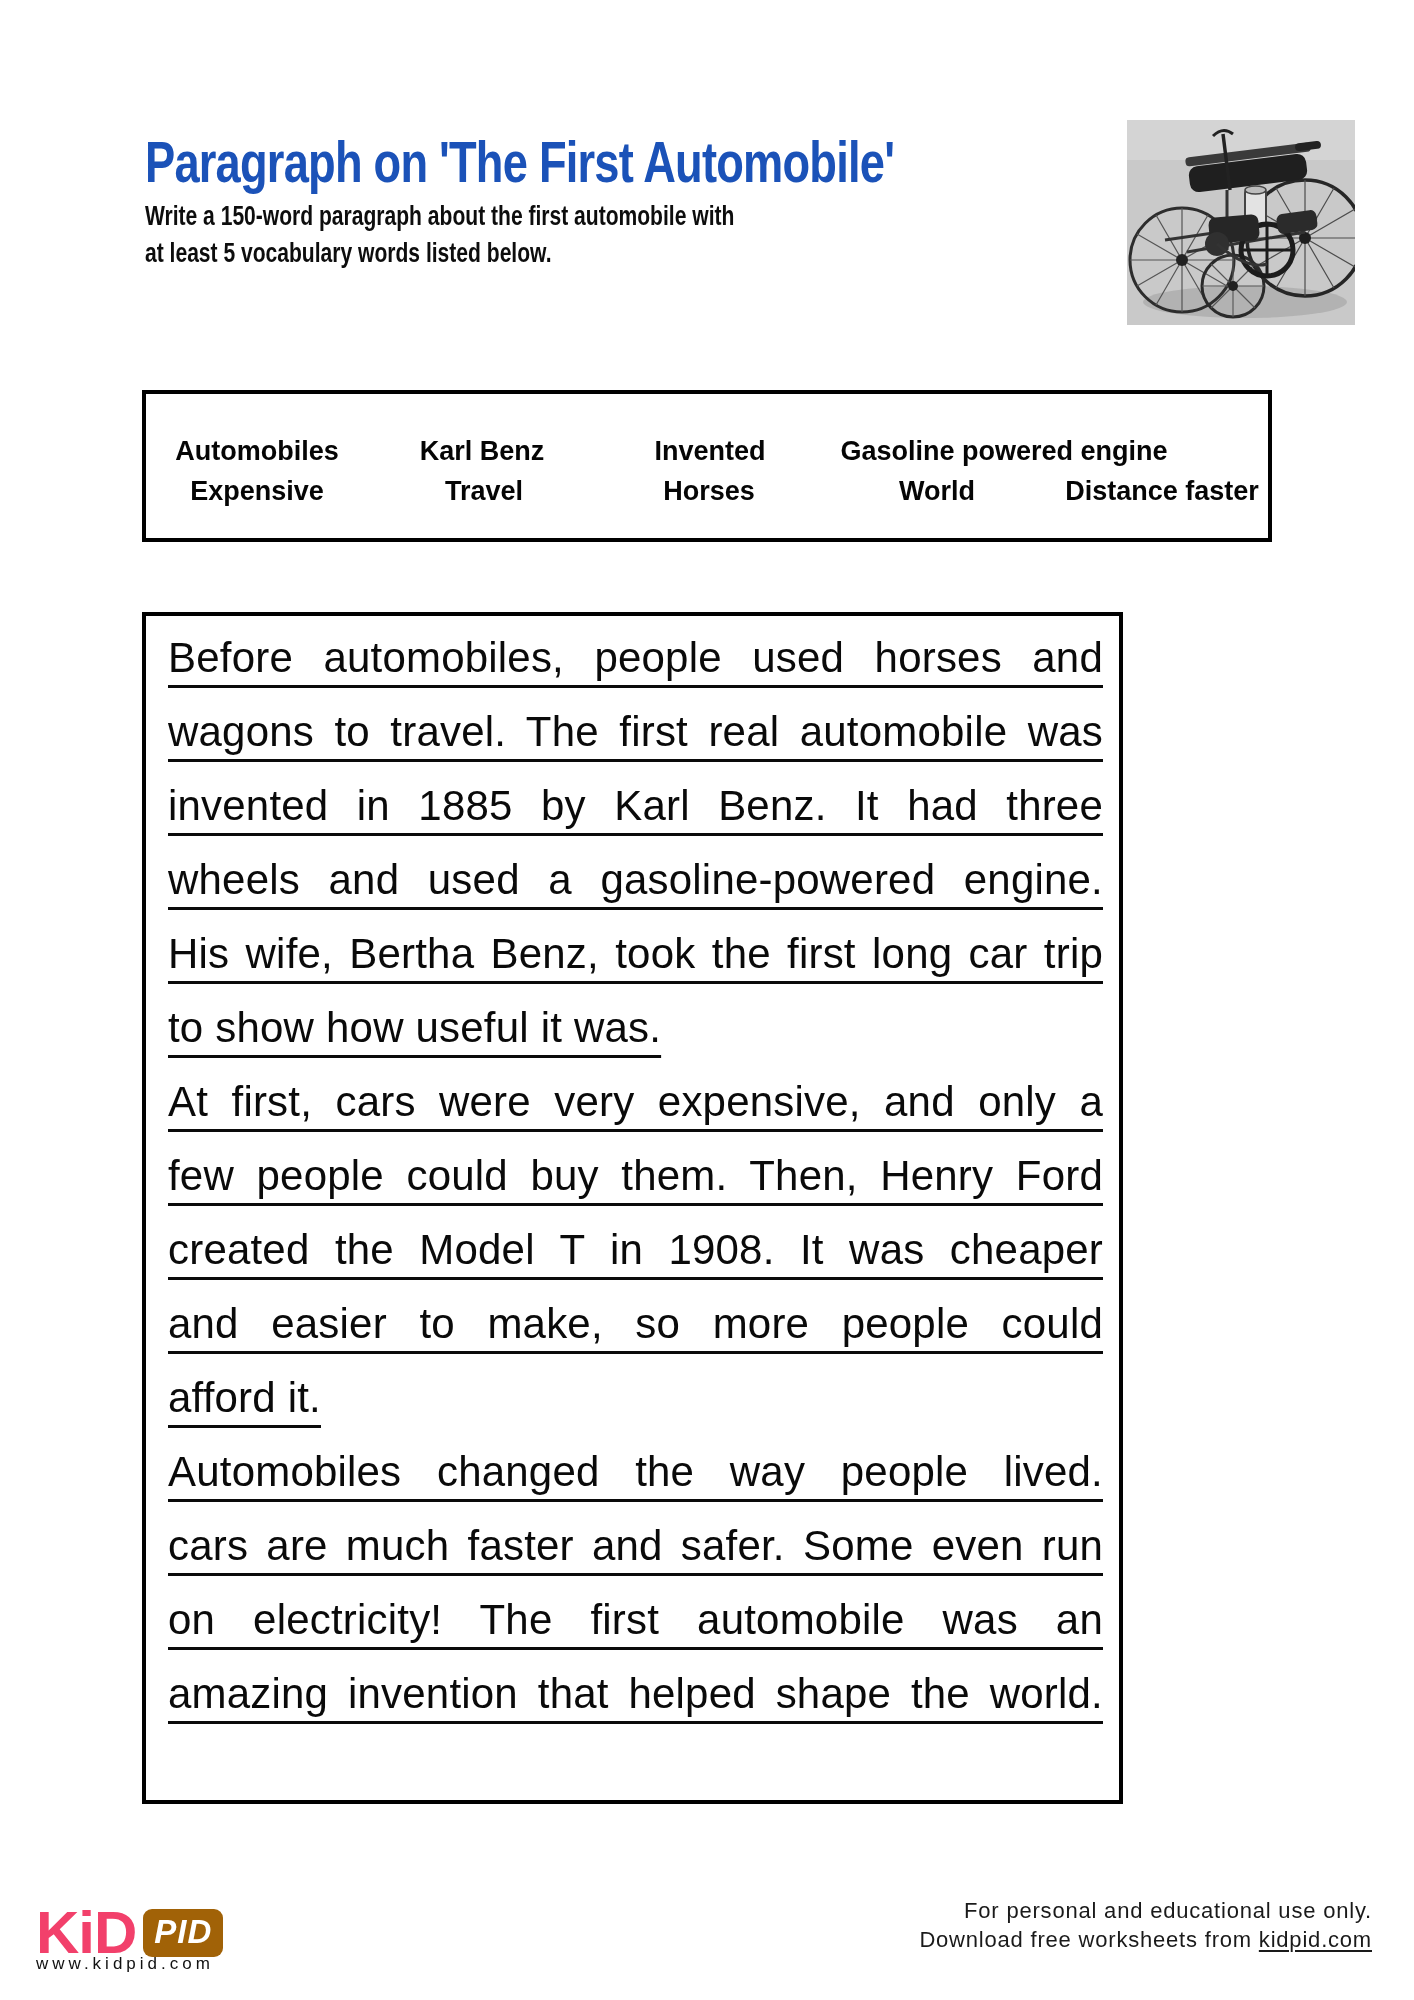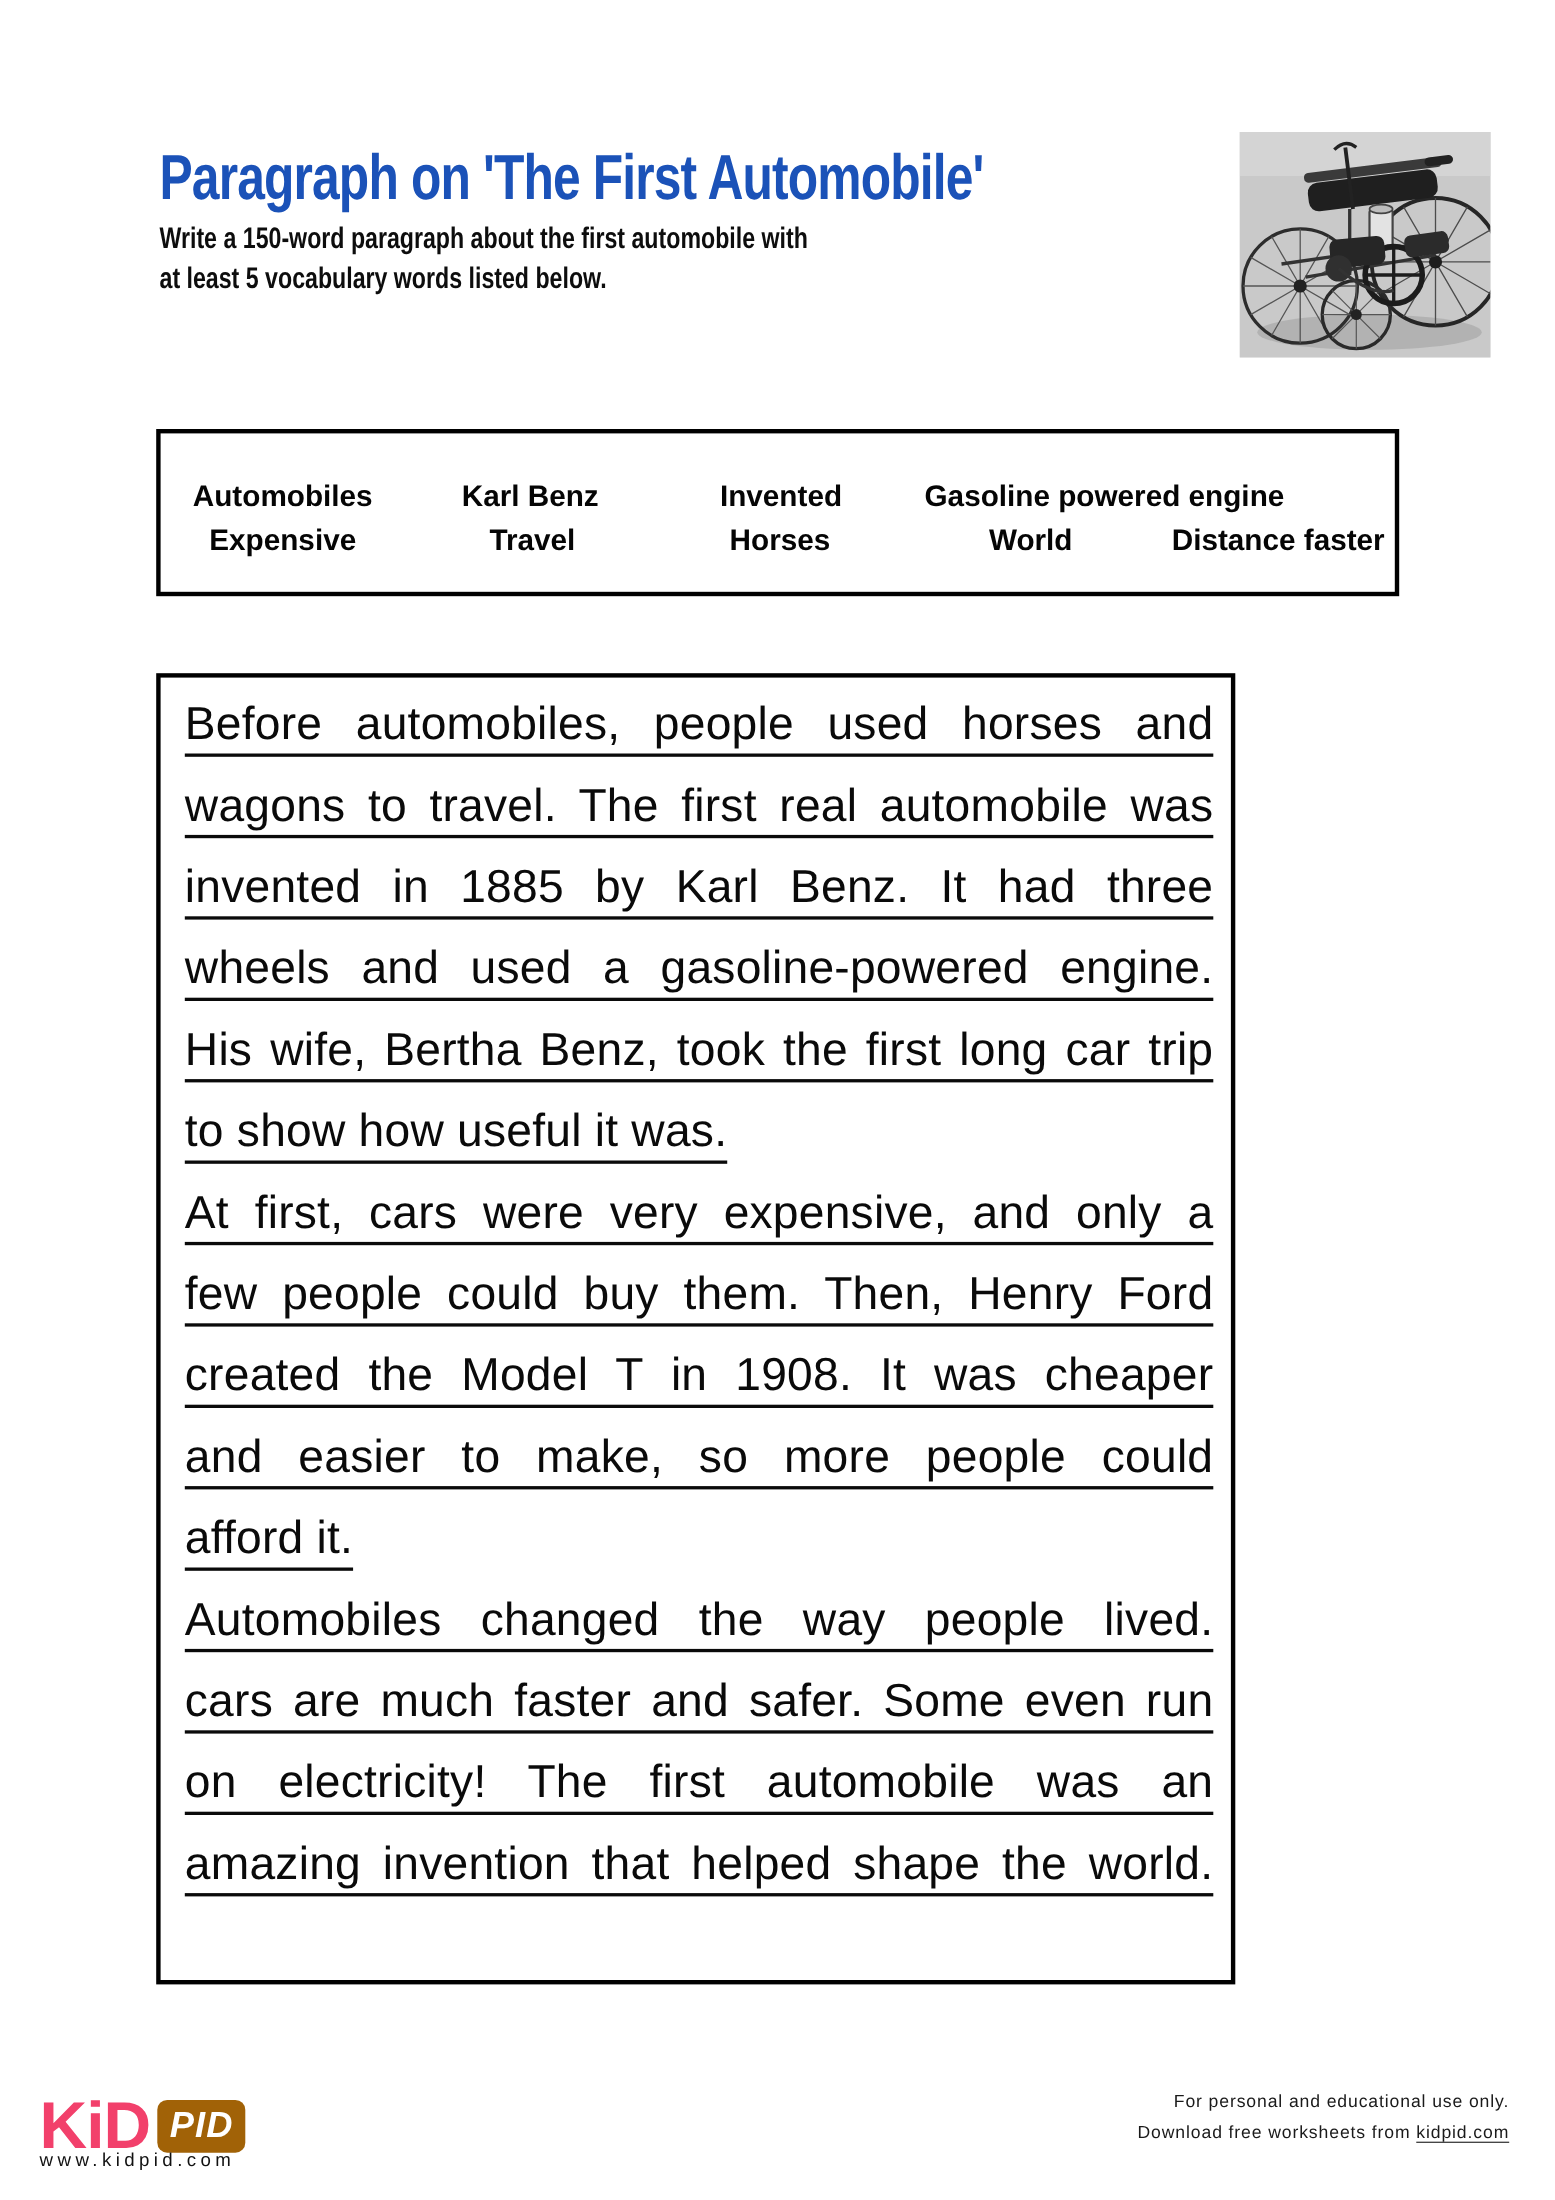--- a/index.html
+++ b/index.html
@@ -66,21 +66,21 @@
     margin-left:7px; background:#a16207; color:#ffffff;
     font-size:33px; font-weight:bold; font-style:italic;
     padding:4px 11px 6px 11px; border-radius:9px; letter-spacing:1px;
   }
   .logo-url {
     position:absolute; left:36px; top:1954px;
     font-size:17px; letter-spacing:4px; color:#111;
   }
   .footer-right {
     position:absolute; right:42px; top:1896px; text-align:right;
-    font-size:16px; line-height:29px; letter-spacing:0.8px; color:#1a1a1a;
+    font-size:22px; line-height:29px; letter-spacing:0.8px; color:#1a1a1a;
   }
   .footer-link { text-decoration:underline; text-underline-offset:3px; }
 </style>
 </head>
 <body>
 
 <div class="title">Paragraph on 'The First Automobile'</div>
 <div class="subtitle">
   <div>Write a 150-word paragraph about the first automobile with</div>
   <div>at least 5 vocabulary words listed below.</div>

